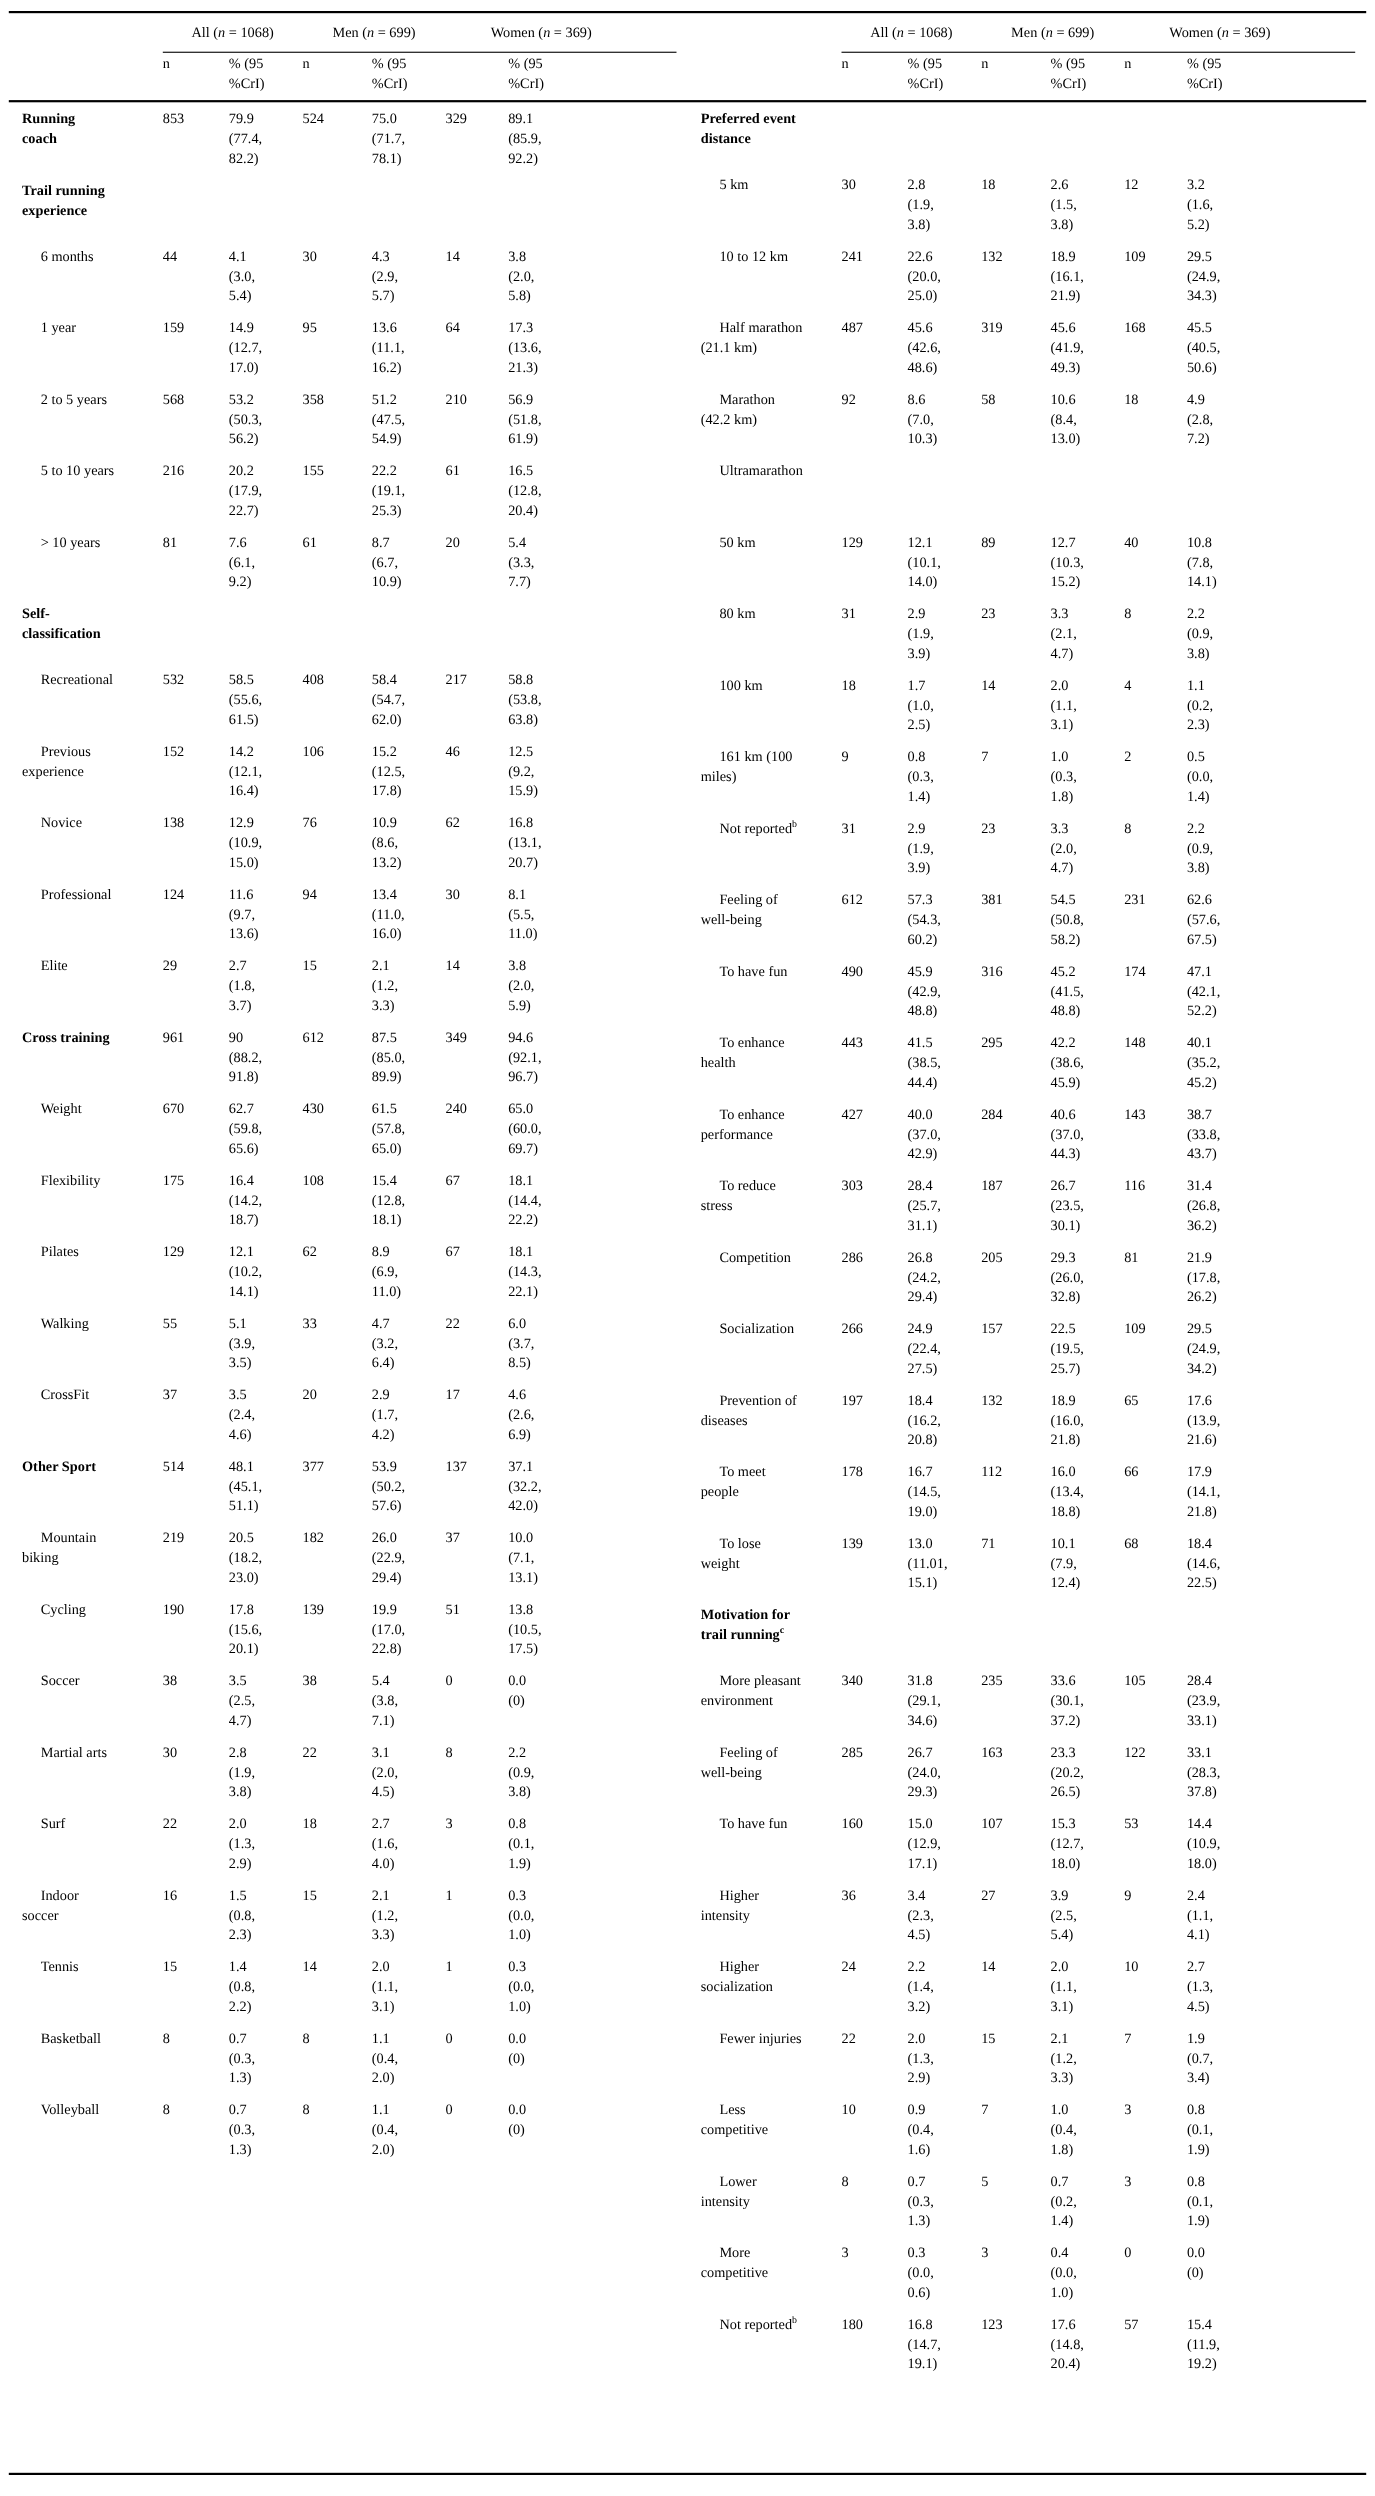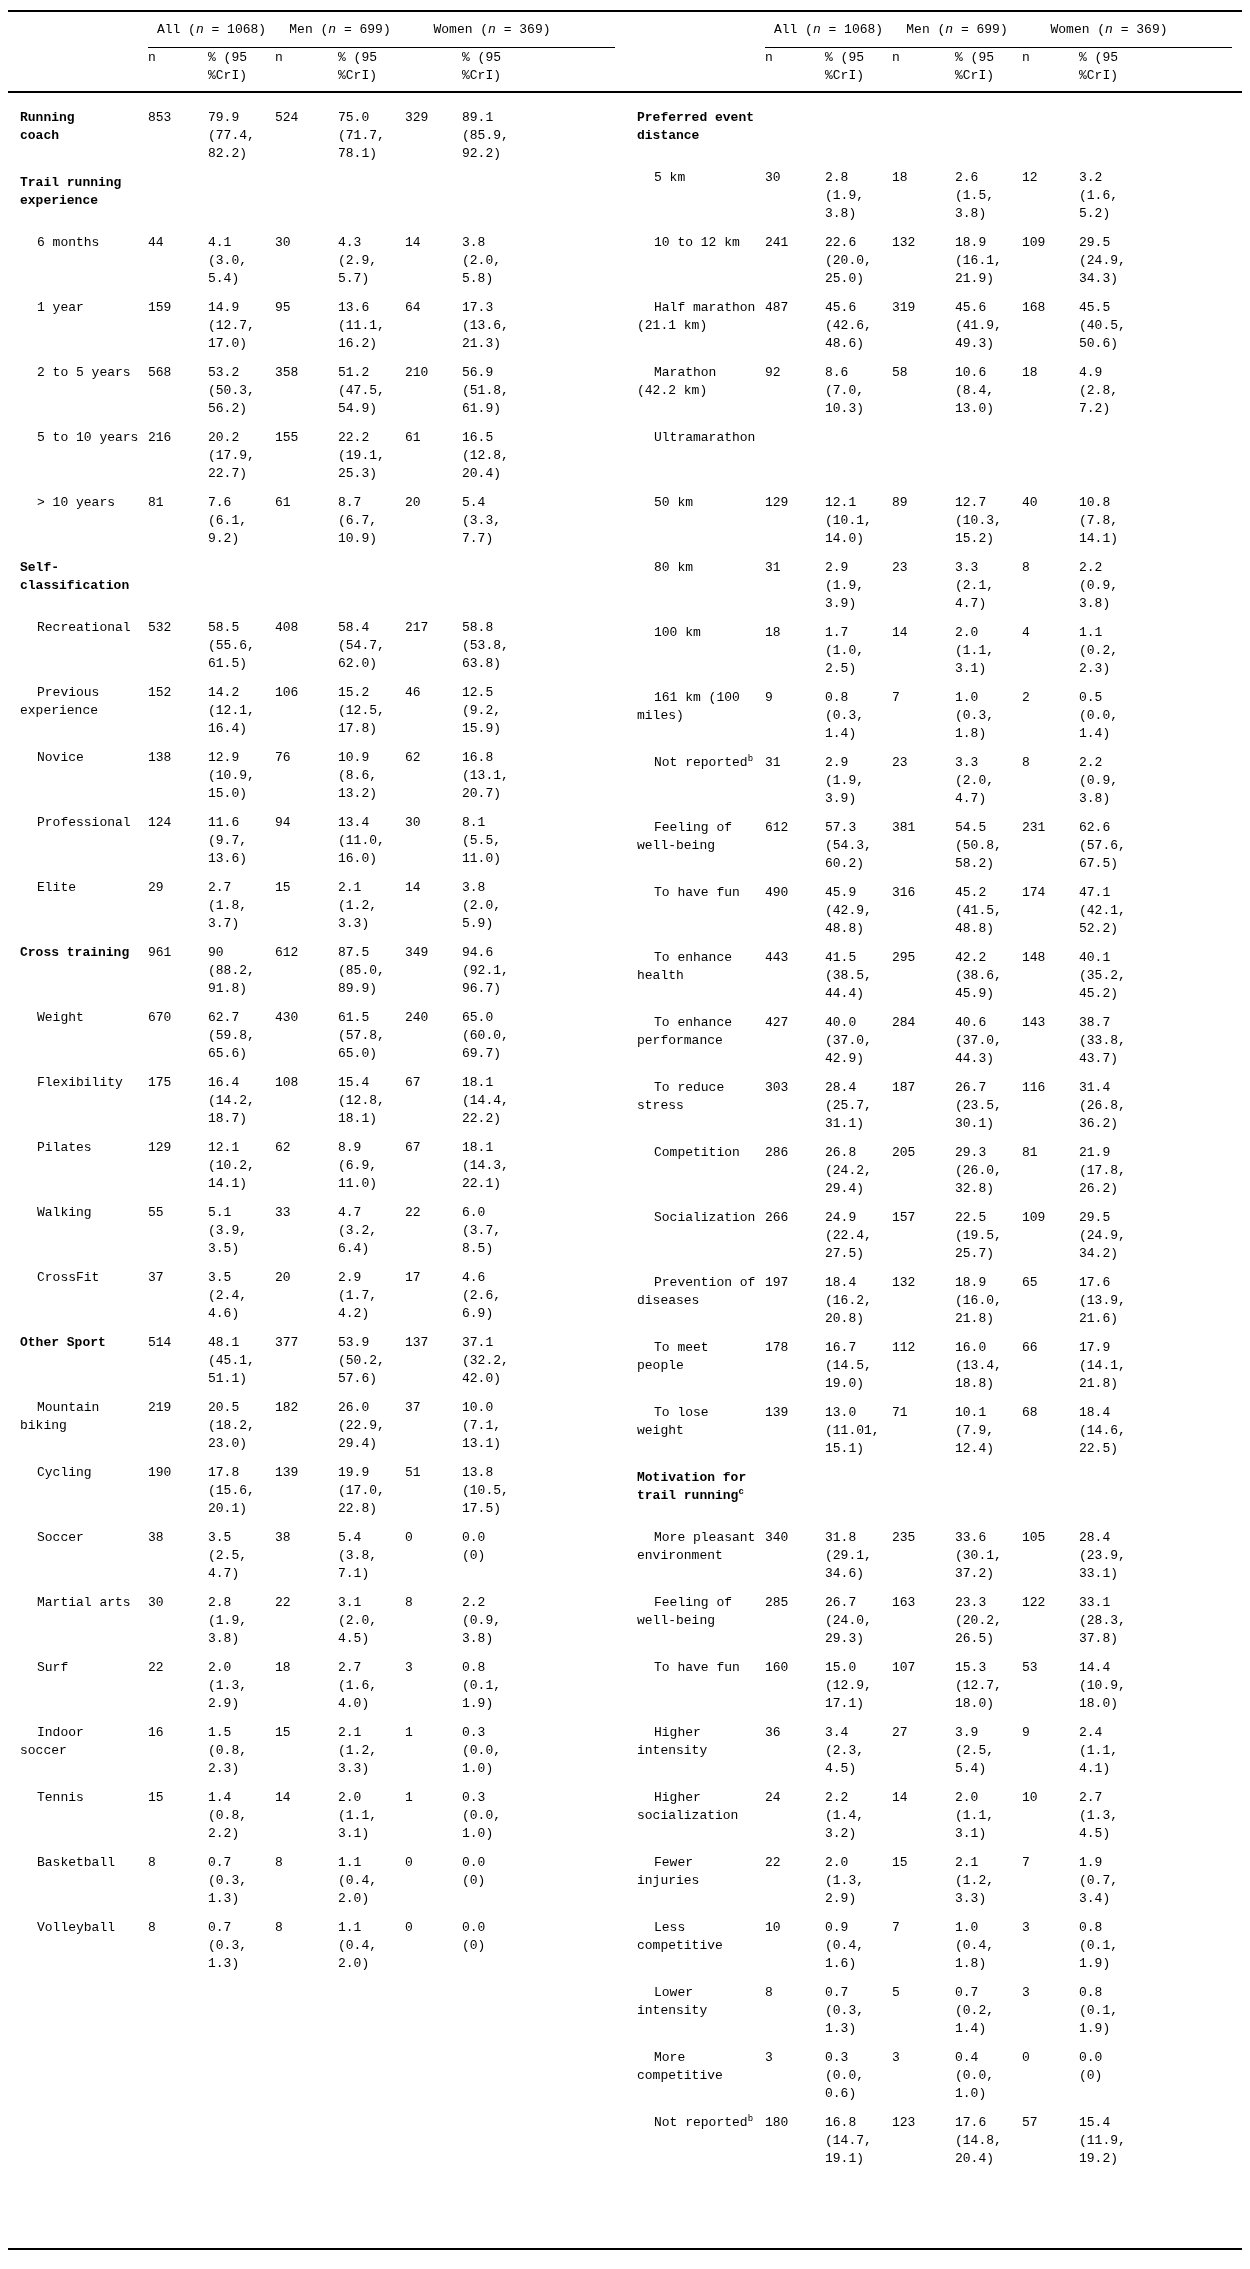--- a/index.html
+++ b/index.html
@@ -1,34 +1,34 @@
 <!DOCTYPE html>
 <html><head>
 <meta charset="utf-8">
 <style>
   html,body { margin:0; padding:0; background:#ffffff; }
   .sheet {
     position:relative; width:1250px; height:2269px; overflow:hidden;
     background:#ffffff; color:#000000;
-    font-family:Liberation Mono, monospace;
+    font-family:Liberation Serif, serif;
     font-size:13px; line-height:18px;
   }
   .rule-top    { position:absolute; top:10px;  left:8px; right:8px; border-top:2px solid #000; }
   .rule-bottom { position:absolute; top:2248px;left:8px; right:8px; border-top:2px solid #000; }
   .content { position:absolute; top:11px; left:8px; right:8px; }
   .hdr { display:flex; border-bottom:2px solid #000; padding-bottom:6px; }
   .hdr-half { width:50%; box-sizing:border-box; padding-left:12px; position:relative; }
   .group-row { display:grid; grid-template-columns:128px 127px 130px 1fr; padding-top:10px; }
   .g { text-align:center; white-space:nowrap; }
   .g-women { padding-right:46px; }
   .g-underline { position:absolute; left:140px; right:10px; top:36px; border-bottom:1.5px solid #000; }
   .sub-row { display:grid; grid-template-columns:128px 60px 67px 63px 67px 57px 1fr; padding-top:10px; }
   .sub { white-space:pre-line; }
   .body { display:flex; }
-  .panel { width:50%; box-sizing:border-box; padding:16px 6px 0 12px; }
+  .panel { width:50%; box-sizing:border-box; padding:6px 6px 0 12px; }
   .row { display:grid; grid-template-columns:128px 60px 67px 63px 67px 57px 1fr; padding-bottom:11px; }
   .row.section .label { font-weight:bold; }
   .row.section-gap { padding-bottom:24px; }
   .row.empty-row { min-height:54px; }
   .label { white-space:pre-line; padding-right:4px; }
   .row.item .label { text-indent:17px; }
   .cell { white-space:pre-line; padding-right:5px; }
   sup { font-size:9px; line-height:0; vertical-align:super; }
   i { font-style:italic; }
 </style>

